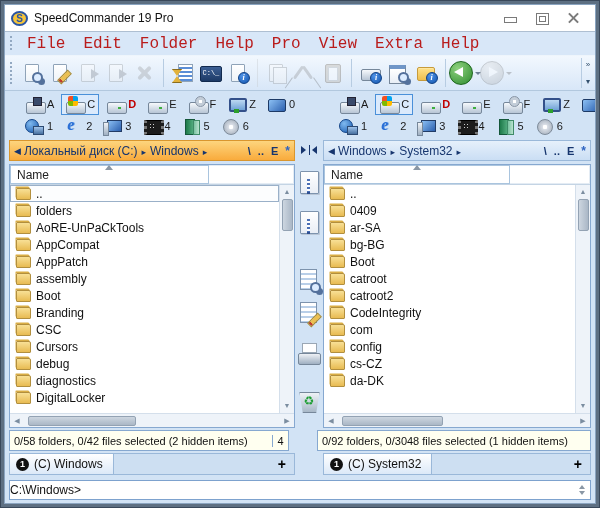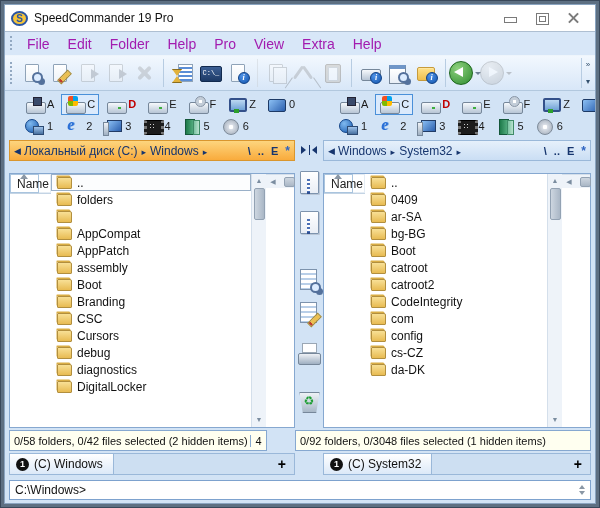--- a/index.html
+++ b/index.html
@@ -17,21 +17,21 @@
   .ico-minimize::before { content:""; position:absolute; left:3px; top:6px; width:11px; height:4px; border:1px solid #7a7a7a; }
   .ico-maximize::before { content:""; position:absolute; left:3px; top:2px; width:11px; height:10px; border:1px solid #7a7a7a; }
   .ico-maximize::after { content:""; position:absolute; left:6px; top:5px; width:5px; height:4px; border:1px solid #7a7a7a; }
   .ico-close::before, .ico-close::after { content:""; position:absolute; left:2px; top:6px; width:13px; height:2px; background:#7a7a7a; }
   .ico-close::before { transform:rotate(45deg); }
   .ico-close::after { transform:rotate(-45deg); }
 
   
   .menubar { height:24px; background:#d8e7f8; border-top:1px solid #aebfd2; display:flex; align-items:center; flex:none; }
   .grip { width:6px; height:70%; margin:0 3px 0 4px; background:radial-gradient(circle at 2px 2px,#93a9c2 1px,transparent 1.4px); background-size:5px 4px; background-repeat:repeat-y; }
-  .mitem { font-size:14px; color:#a21caf; padding:3px 9px; cursor:default; }
+  .mitem { font-size:16px; color:#b91c1c; padding:3px 9px; cursor:default;font-family:Liberation Mono, monospace; }
 
   
   .toolbar { height:36px; background:linear-gradient(#f2f8fe,#d8e7f8); border-top:1px solid #eef5fc; border-bottom:1px solid #b2c8de; display:flex; align-items:center; flex:none; position:relative; padding-right:16px; }
   .tbtn { width:28px; height:28px; display:flex; align-items:center; justify-content:center; position:relative; cursor:default; }
   .tbtn.disabled { opacity:.4; filter:grayscale(.8); }
   .tbtn.group-start { margin-left:5px; border-left:1px solid #b7cce2; padding-left:5px; width:33px; }
   .tbtn.nav { width:34px; }
   .tbtn.nav .tico { width:24px; height:24px; }
   .tbtn.nav::after { content:""; border-top:3px solid #6f8196; border-left:3px solid transparent; border-right:3px solid transparent; margin-left:2px; }
   .tico { width:21px; height:20px; position:relative; display:inline-block; flex:none; }
@@ -119,21 +119,21 @@
   .pane.right { flex:1; }
   .phead { height:21px; flex:none; display:flex; align-items:center; border:1px solid #c79b3b; font-size:12px; color:#16356e; padding:0 4px; }
   .pane.left .phead { background:linear-gradient(#fdd57e,#f9ab3c); border-color:#d9962e; }
   .pane.right .phead { background:linear-gradient(#e6f0fb,#cadef4); border-color:#9ab8d9; }
   .crumb-back { font-size:9px; margin-right:3px; }
   .crumb { cursor:default; white-space:nowrap; }
   .crumb::after { content:"▸"; font-size:9px; margin:0 4px; }
   .ptools { margin-left:auto; display:flex; align-items:center; gap:7px; font-size:11px; font-weight:bold; color:#16356e; }
   .ptool { cursor:default; line-height:10px; }
   .ptool.star { color:#2f64c0; font-size:12px; }
-  .listbox { flex:1; border:1px solid #86a8d0; background:#fff; display:flex; flex-direction:row; min-height:0; position:relative; margin-top:12px; }
+  .listbox { flex:1; border:1px solid #86a8d0; background:#fff; display:flex; flex-direction:column; min-height:0; position:relative; margin-top:3px; }
   .colhead { height:20px; flex:none; display:flex; border-bottom:1px solid #c4d4e4; background:#fff; position:relative; }
   .colcell { width:70%; border:1px solid #a9c4de; background:#fff; font-size:12px; color:#222; padding:2px 0 0 6px; position:relative; }
   .sortarrow { position:absolute; top:-1px; left:50%; margin-left:-4px; width:0; height:0; border-bottom:5px solid #8a97a5; border-left:4px solid transparent; border-right:4px solid transparent; }
   .colrest { flex:1; border:1px solid #e4ecf4; border-left:none; }
   .listwrap { flex:1; display:flex; min-height:0; }
   .rows { flex:1; overflow:hidden; }
   .row { height:17px; display:flex; align-items:center; gap:5px; padding-left:4px; font-size:12px; color:#111; cursor:default; }
   .row.cursor { outline:1px solid #9ab0c8; outline-offset:-1px; background:#fcfdfe; }
   .ficon { width:15px; height:12px; flex:none; background:linear-gradient(#f8e096,#e8bb52); border:1px solid #b28f3e; border-radius:1px 2px 1px 1px; box-shadow:-1px -2px 0 -0.5px #d9ad45; margin-left:2px; }
   .vscroll { width:15px; flex:none; background:#eef3f9; border-left:1px solid #d4dfeb; display:flex; flex-direction:column; align-items:center; }
@@ -157,33 +157,33 @@
   .ico-print { margin-top:8px; }
   .ico-print::before { content:""; position:absolute; left:1px; bottom:2px; width:21px; height:10px; background:linear-gradient(#eef1f5,#9fb0c2); border:1px solid #76879a; border-radius:2px; }
   .ico-print::after { content:""; position:absolute; left:5px; top:0; width:13px; height:8px; background:#fff; border:1px solid #9aa7b5; }
   .ico-recycle-bin { margin-top:14px; margin-bottom:0; }
   .ico-recycle-bin::before { content:""; position:absolute; left:2px; top:2px; width:19px; height:19px; background:linear-gradient(#eef2f6,#a8b8c8); border:1px solid #76879a; clip-path:polygon(2% 0,98% 0,82% 100%,18% 100%); }
   .ico-recycle-bin::after { content:"♻"; position:absolute; left:0; right:0; top:3px; text-align:center; color:#1d9e33; font-size:12px; line-height:16px; }
 
   
   .statusrow { flex:none; display:flex; padding:2px 4px 0 4px; height:23px; }
   .statbox { border:1px solid #86a8d0; background:#fffff0; font-size:11px; color:#111; display:flex; align-items:center; }
-  .statbox.left { width:258px; flex:none;justify-content:center; }
+  .statbox.left { width:280px; flex:none;justify-content:center; }
   .statbox.right { flex:1; margin-left:28px; padding-left:4px; }
   .stat-main { flex:1; padding-left:4px; white-space:nowrap; overflow:hidden; }
   .stat-extra { width:16px; border-left:1px solid #86a8d0; text-align:center; flex:none; }
   .tabsrow { flex:none; display:flex; padding:2px 4px; height:26px; }
   .tabstrip { background:#cddff2; border:1px solid #9ab8d9; display:flex; align-items:stretch; position:relative; }
   .tabstrip.left { width:286px; flex:none; }
   .tabstrip.right { flex:1; margin-left:28px; }
   .tab { background:linear-gradient(#ffffff,#dcE9f8); border-right:1px solid #9ab8d9; display:flex; align-items:center; gap:5px; padding:0 10px 0 6px; font-size:12px; color:#111; cursor:default; }
   .tabbadge { width:13px; height:13px; border-radius:50%; background:#111; color:#fff; font:bold 9px/13px "Liberation Sans",sans-serif; text-align:center; flex:none; }
   .newtab { margin-left:auto; font-weight:bold; font-size:14px; padding:0 8px; display:flex; align-items:center; cursor:default; color:#000; }
   .cmdrow { flex:none; height:26px; padding:3px 4px; }
-  .cmdinput { height:100%; border:1px solid #7da2ce; background:#fff; display:flex; align-items:center; font-size:12px; color:#111; padding-left:5px; }
+  .cmdinput { height:100%; border:1px solid #7da2ce; background:#fff; display:flex; align-items:center; font-size:12px; color:#111; }
   .cmdtext { flex:1; }
   .spinner { width:14px; display:flex; flex-direction:column; align-items:center; gap:2px; padding-right:2px; }
   .spinner i { width:0; height:0; border-left:3px solid transparent; border-right:3px solid transparent; }
   .spin-up { border-bottom:4px solid #8a97a5; }
   .spin-down { border-top:4px solid #8a97a5; }
 </style>
 </head>
 <body>
 
 <div class="frame">
@@ -418,20 +418,21 @@
               <div class="row cursor">
                   <i class="ficon"></i>
                   <span>..</span>
                 </div>
                 <div class="row">
                   <i class="ficon"></i>
                   <span>folders</span>
                 </div>
                 <div class="row">
                   <i class="ficon"></i>
+                  <span>AoRE-UnPaCkTools</span>
                 </div>
                 <div class="row">
                   <i class="ficon"></i>
                   <span>AppCompat</span>
                 </div>
                 <div class="row">
                   <i class="ficon"></i>
                   <span>AppPatch</span>
                 </div>
                 <div class="row">

